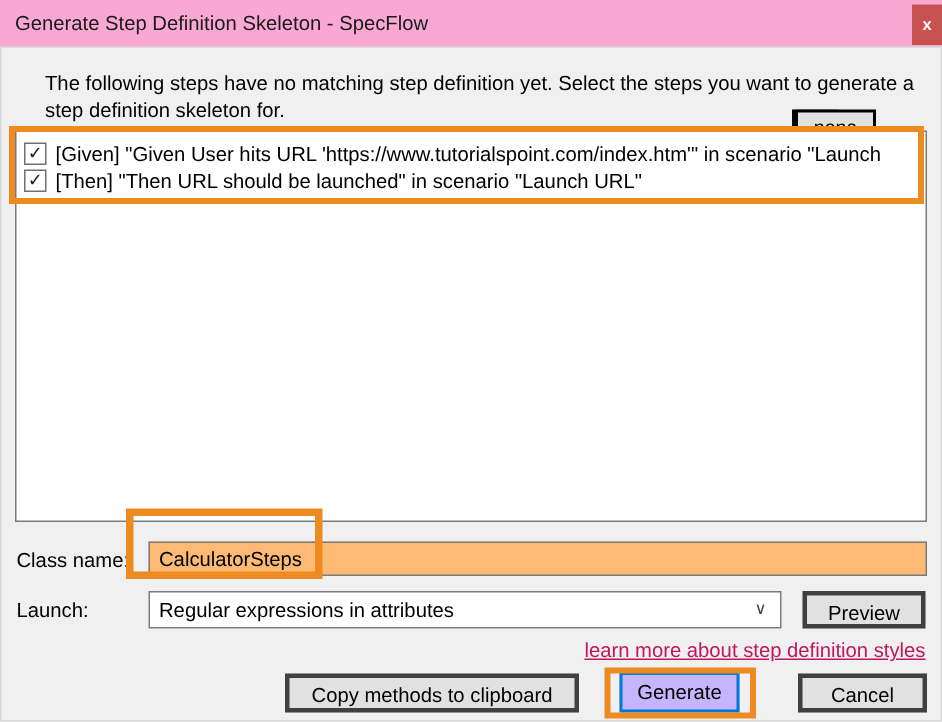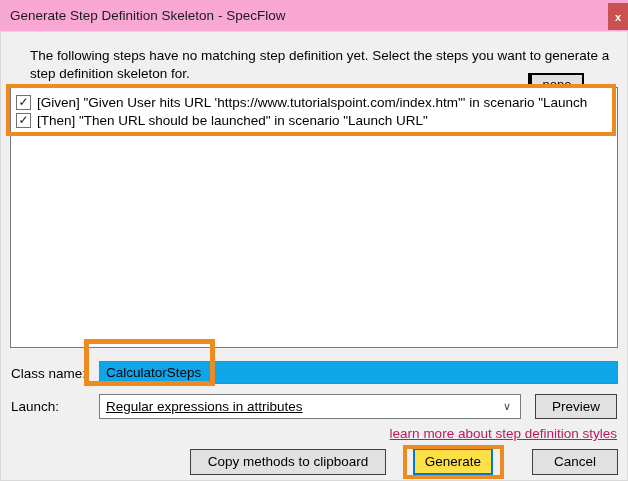--- a/index.html
+++ b/index.html
@@ -24,36 +24,36 @@
   .listbox{position:absolute;left:10px;top:87px;width:608px;height:261px;background:#ffffff;
     border:1px solid #7a7a7a;box-sizing:border-box;overflow:hidden;}
   .step-row{position:relative;height:18px;margin-top:6px;white-space:nowrap;}
   .step-row + .step-row{margin-top:0;}
   .checkbox{position:absolute;left:5px;top:1px;width:13px;height:13px;background:#fff;border:1px solid #707070;
     font-size:12px;line-height:13px;text-align:center;color:#1a1a1a;cursor:pointer;}
   .step-label{position:absolute;left:26px;top:0;line-height:17px;overflow:hidden;white-space:nowrap;width:578px;}
   
   .classname-label{position:absolute;left:11px;top:366px;}
   .text-input{position:absolute;left:99px;top:361px;width:519px;height:23px;box-sizing:border-box;
-    background:#0ea5e9;border:1px solid #7a7a7a;font-family:"Liberation Sans",sans-serif;font-size:13.5px;
+    background:#fdba74;border:1px solid #7a7a7a;font-family:"Liberation Sans",sans-serif;font-size:13.5px;
     padding:0 0 0 6px;outline:none;}
   
   .style-label{position:absolute;left:11px;top:399px;}
   .select{position:absolute;left:99px;top:394px;width:422px;height:25px;box-sizing:border-box;
-    background:#fff;border:1px solid #7a7a7a;line-height:23px;padding-left:6px;cursor:pointer;text-decoration:underline;}
+    background:#fff;border:1px solid #7a7a7a;line-height:23px;padding-left:6px;cursor:pointer;}
   .select .chevron{position:absolute;right:9px;top:0;line-height:23px;font-size:11px;color:#444;}
-  .btn{background:#e1e1e1;border:1px solid #404040;box-sizing:border-box;text-align:center;
+  .btn{background:#e1e1e1;border:3px solid #404040;box-sizing:border-box;text-align:center;
     font-family:"Liberation Sans",sans-serif;font-size:13.5px;cursor:pointer;}
   .btn-preview{position:absolute;left:535px;top:394px;width:82px;height:25px;line-height:23px;}
   
   .link{position:absolute;right:11px;top:426px;color:#be185d;text-decoration:underline;cursor:pointer;}
   
   .btn-copy{position:absolute;left:190px;top:449px;width:196px;height:26px;line-height:24px;text-align:center;}
   .btn-generate{position:absolute;left:413px;top:448px;width:80px;height:27px;line-height:23px;
-    border:2px solid #0078d7;background:#fde047;}
+    border:2px solid #0078d7;background:#c4b5fd;}
   .btn-cancel{position:absolute;left:532px;top:449px;width:86px;height:26px;line-height:24px;}
   
   .hl{position:absolute;border:4px solid #ed8a20;box-sizing:border-box;pointer-events:none;z-index:10;}
   .hl-steps{left:6px;top:84px;width:610px;height:52px;}
   .hl-classname{left:84px;top:339px;width:131px;height:47px;border-width:5px;}
   .hl-generate{left:403px;top:445px;width:101px;height:34px;border-width:4px;}
 </style>
 </head>
 <body>
 

